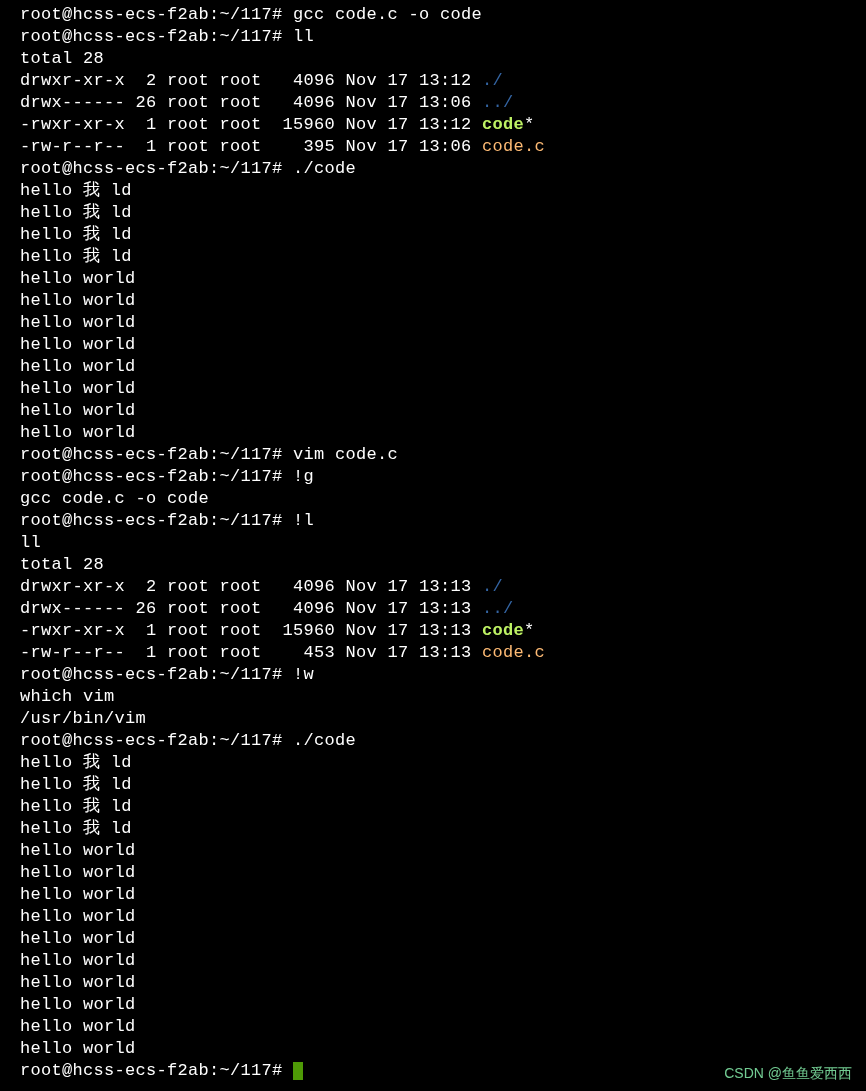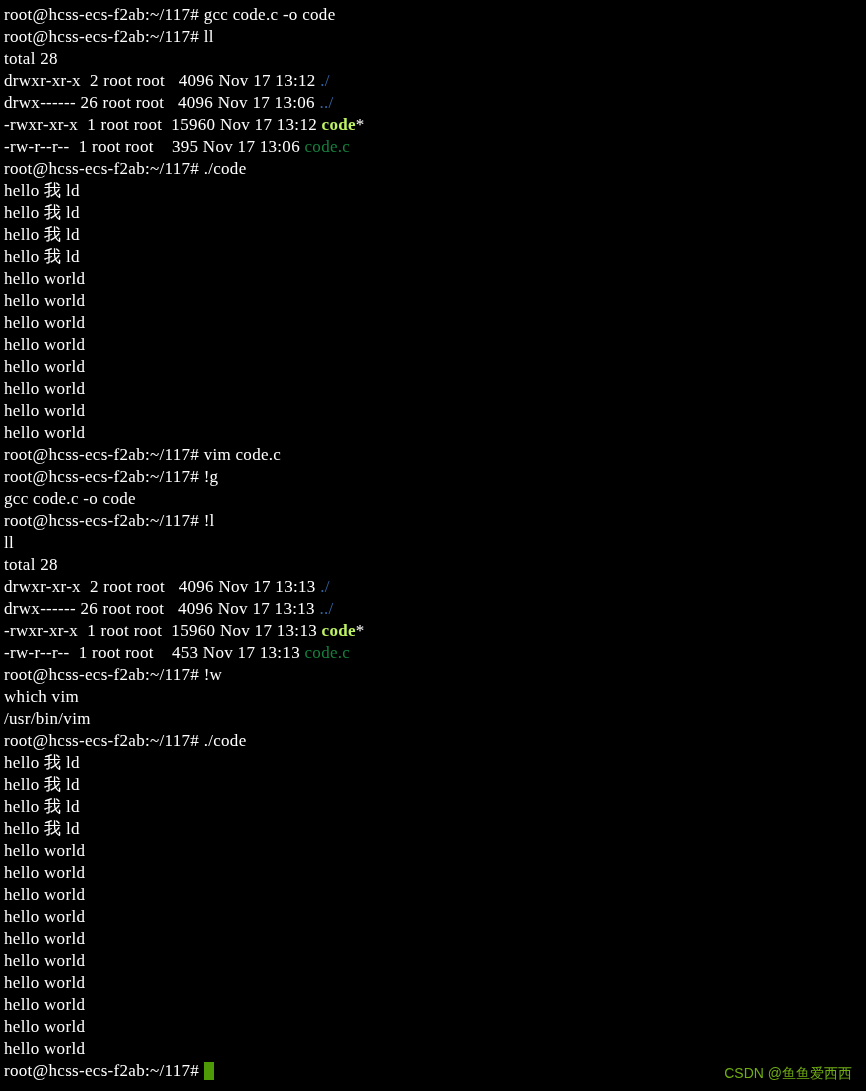--- a/index.html
+++ b/index.html
@@ -4,47 +4,47 @@
 <style>
   html, body {
     margin: 0;
     padding: 0;
     background: #000;
     width: 866px;
     height: 1091px;
     overflow: hidden;
   }
   .terminal {
-    font-family: Liberation Serif, serif;
+    font-family: Liberation Mono, monospace;
     font-size: 17px;
     line-height: 22px;
     color: #ffffff;
     white-space: pre;
-    padding: 4px 4px;
+    padding: 4px 20px;
     letter-spacing: 0.3px;
   }
   .prompt-user { color: #ffffff; }
   .cmd        { color: #ffffff; }
   .dir-self   { color: #3465a4; }        
   .exec-file  { color: #bef264; font-weight: bold; }
-  .plain      { color: #15803d; }
+  .plain      { color: #fdba74; }
   .cursor {
     display: inline-block;
     width: 10px;
     height: 18px;
     background: #4e9a06;
     vertical-align: text-bottom;
   }
   .watermark {
     position: absolute;
     right: 14px;
     bottom: 8px;
     font-family: sans-serif;
     font-size: 14px;
-    color: #84cc16;
+    color: #86efac;
     opacity: 0.85;
   }
 </style>
 </head>
 <body>
 
 <div class="terminal" id="term"><div><span class="prompt-user">root@hcss-ecs-f2ab:~/117# </span><span class="cmd">gcc code.c -o code</span></div><div><span class="prompt-user">root@hcss-ecs-f2ab:~/117# </span><span class="cmd">ll</span></div><div><span>total 28</span></div><div><span>drwxr-xr-x  2 root root   4096 Nov 17 13:12 </span><span class="dir-self">./</span></div><div><span>drwx------ 26 root root   4096 Nov 17 13:06 </span><span class="dir-self">../</span></div><div><span>-rwxr-xr-x  1 root root  15960 Nov 17 13:12 </span><span class="exec-file">code</span><span>*</span></div><div><span>-rw-r--r--  1 root root    395 Nov 17 13:06 </span><span class="plain">code.c</span></div><div><span class="prompt-user">root@hcss-ecs-f2ab:~/117# </span><span class="cmd">./code</span></div><div><span>hello 我 ld</span></div><div><span>hello 我 ld</span></div><div><span>hello 我 ld</span></div><div><span>hello 我 ld</span></div><div><span>hello world</span></div><div><span>hello world</span></div><div><span>hello world</span></div><div><span>hello world</span></div><div><span>hello world</span></div><div><span>hello world</span></div><div><span>hello world</span></div><div><span>hello world</span></div><div><span class="prompt-user">root@hcss-ecs-f2ab:~/117# </span><span class="cmd">vim code.c</span></div><div><span class="prompt-user">root@hcss-ecs-f2ab:~/117# </span><span class="cmd">!g</span></div><div><span>gcc code.c -o code</span></div><div><span class="prompt-user">root@hcss-ecs-f2ab:~/117# </span><span class="cmd">!l</span></div><div><span>ll</span></div><div><span>total 28</span></div><div><span>drwxr-xr-x  2 root root   4096 Nov 17 13:13 </span><span class="dir-self">./</span></div><div><span>drwx------ 26 root root   4096 Nov 17 13:13 </span><span class="dir-self">../</span></div><div><span>-rwxr-xr-x  1 root root  15960 Nov 17 13:13 </span><span class="exec-file">code</span><span>*</span></div><div><span>-rw-r--r--  1 root root    453 Nov 17 13:13 </span><span class="plain">code.c</span></div><div><span class="prompt-user">root@hcss-ecs-f2ab:~/117# </span><span class="cmd">!w</span></div><div><span>which vim</span></div><div><span>/usr/bin/vim</span></div><div><span class="prompt-user">root@hcss-ecs-f2ab:~/117# </span><span class="cmd">./code</span></div><div><span>hello 我 ld</span></div><div><span>hello 我 ld</span></div><div><span>hello 我 ld</span></div><div><span>hello 我 ld</span></div><div><span>hello world</span></div><div><span>hello world</span></div><div><span>hello world</span></div><div><span>hello world</span></div><div><span>hello world</span></div><div><span>hello world</span></div><div><span>hello world</span></div><div><span>hello world</span></div><div><span>hello world</span></div><div><span>hello world</span></div><div><span class="prompt-user">root@hcss-ecs-f2ab:~/117# </span><span class="cmd"></span><span class="cursor"></span></div></div>
 <div class="watermark">CSDN @鱼鱼爱西西</div>
 
 </body></html>

